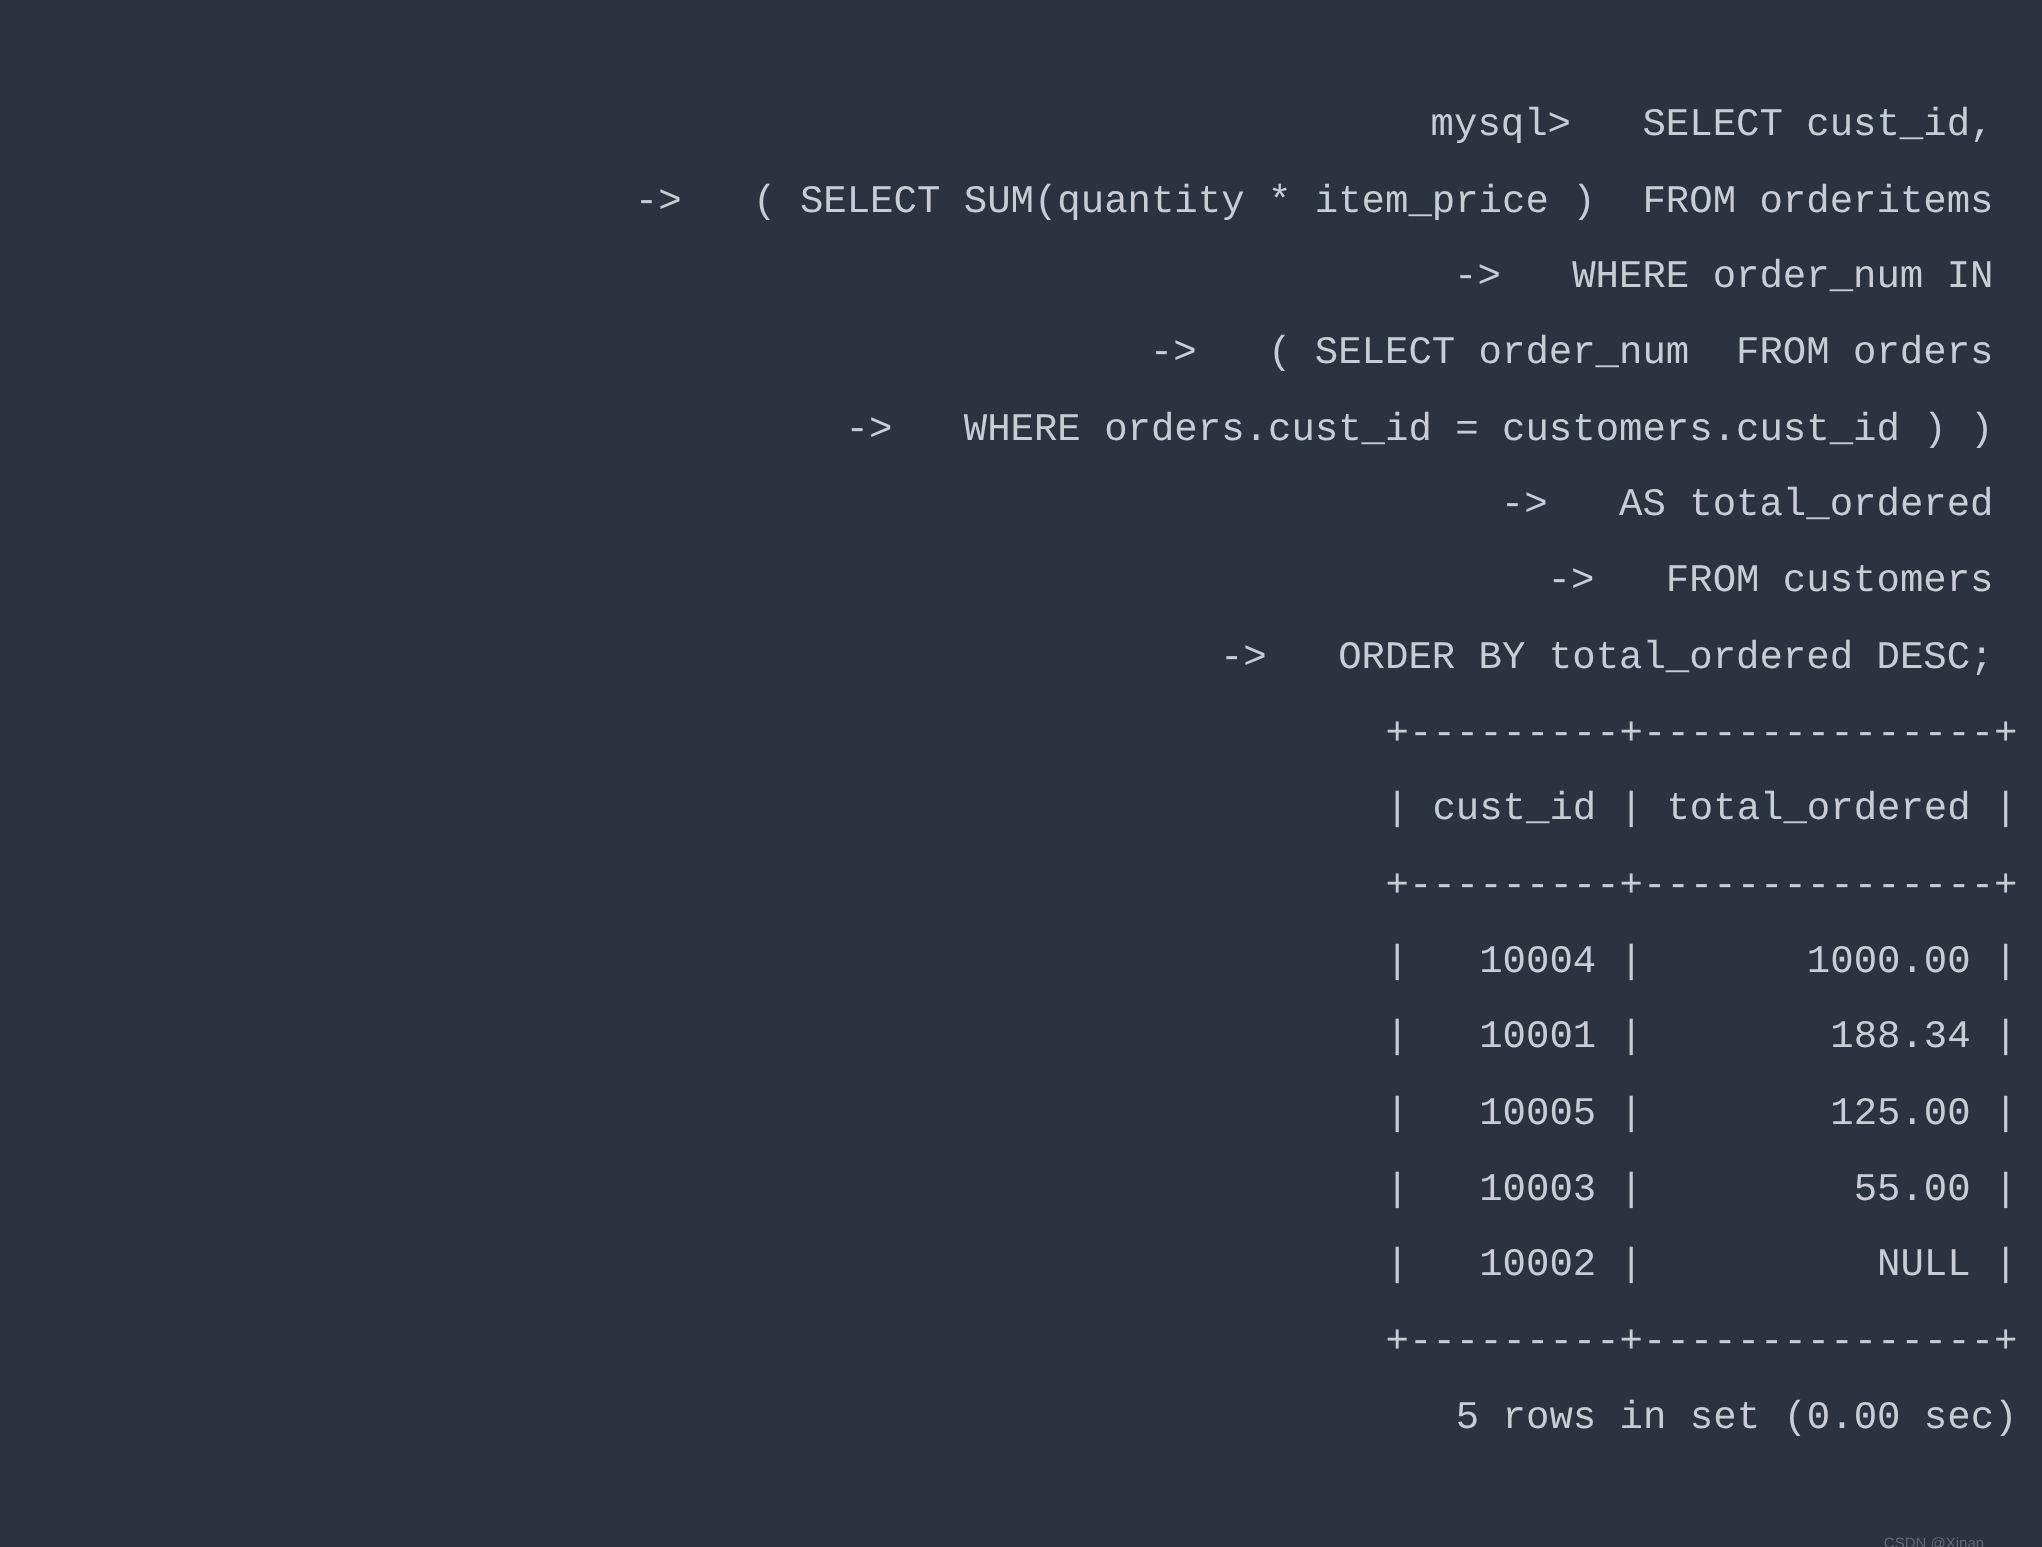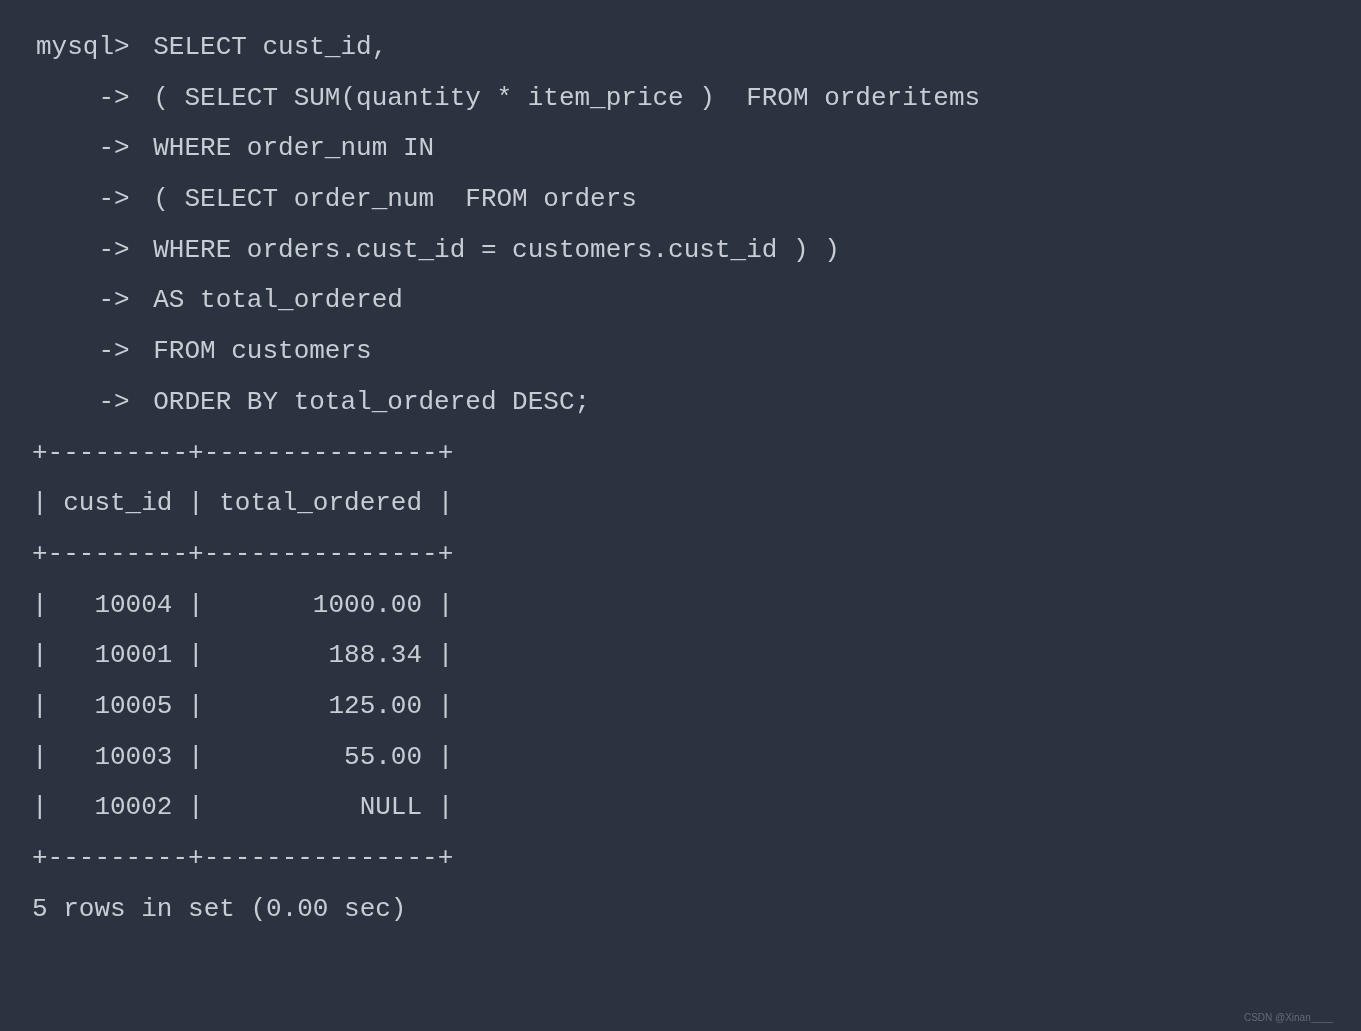--- a/index.html
+++ b/index.html
@@ -1,18 +1,19 @@
 <!DOCTYPE html>
 <html><head>
   <meta charset="utf-8">
   <style>
     * {
-      margin: 4px;
+      margin: 16px;
       padding: 0;
       box-sizing: border-box;
+      text-align: right;
     }
     body {
       background-color: #2b3240;
       color: #c8cdd4;
       font-family: 'Consolas', 'Monaco', 'Courier New', monospace;
       font-size: 26px;
       line-height: 1.95;
       padding: 10px 16px;
       width: 1361px;
       height: 1031px;

